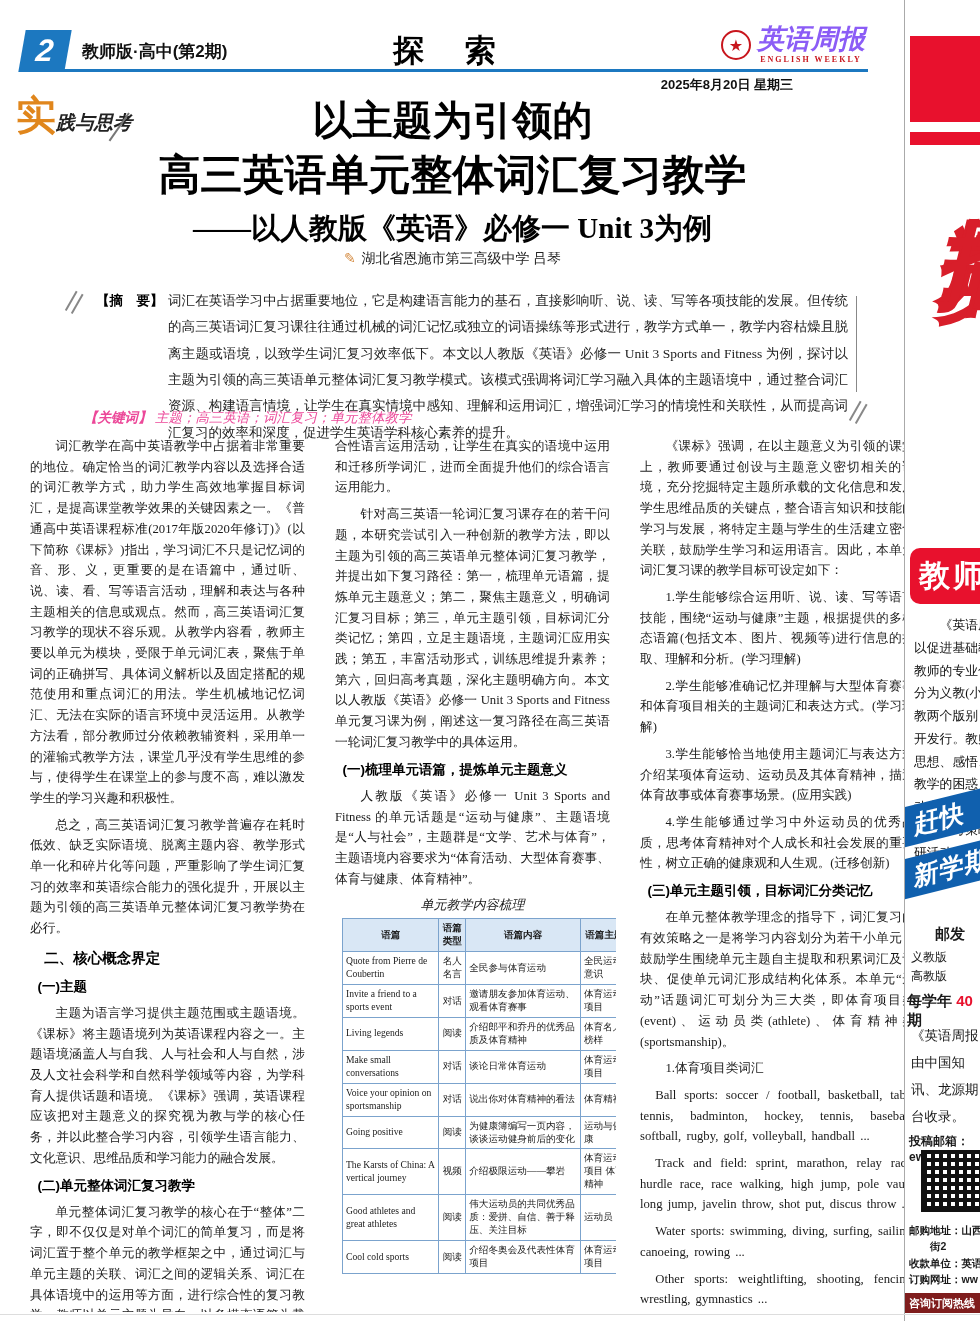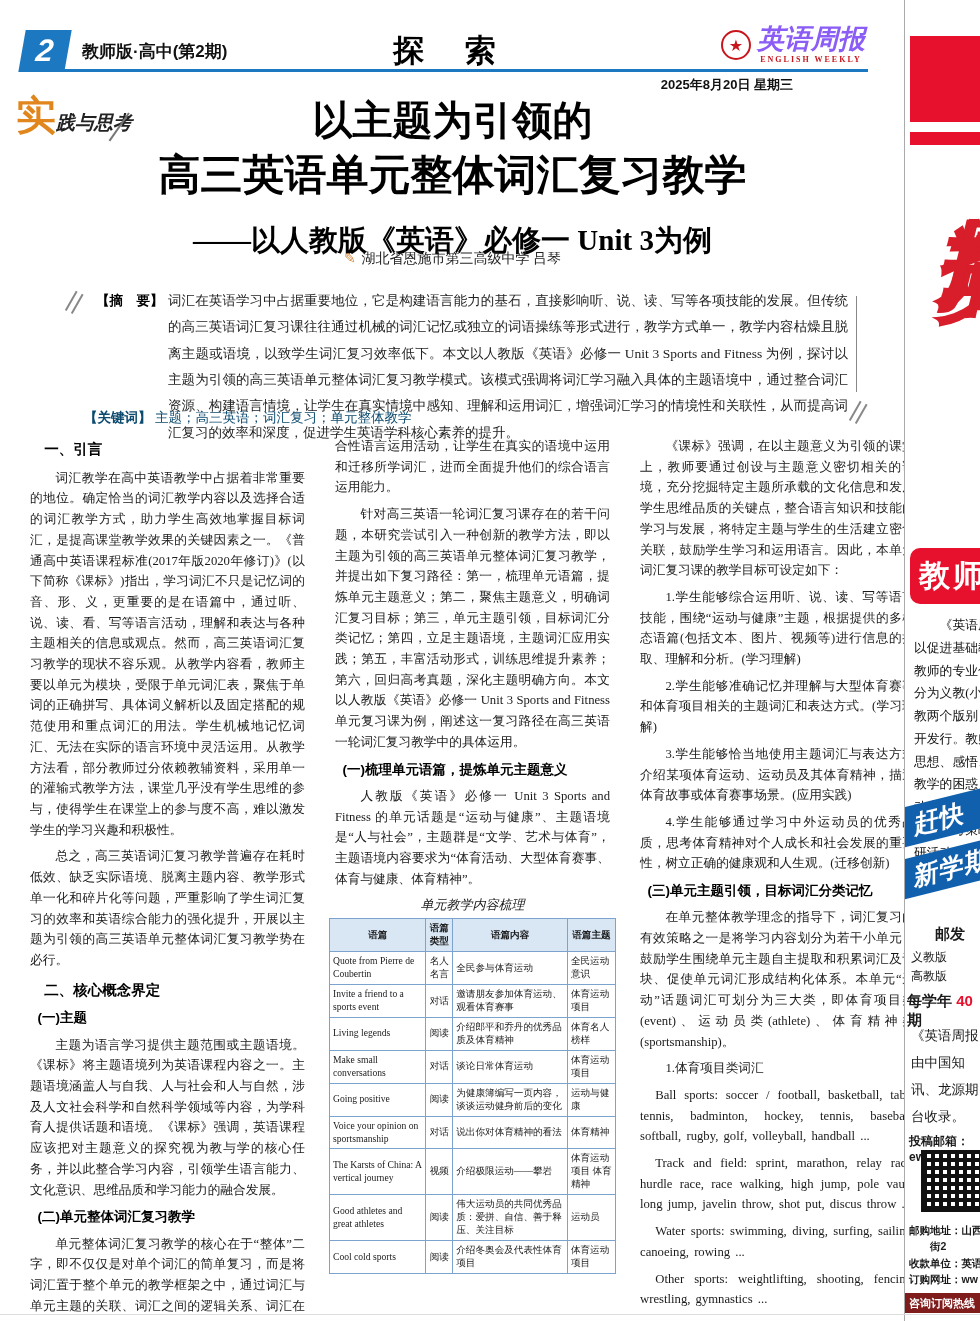--- a/index.html
+++ b/index.html
@@ -23,48 +23,48 @@
 
   
   .stamp { position:absolute; left:16px; top:88px; width:130px; }
   .stamp-big { font:bold 40px "Liberation Serif",serif; color:#e0861c; }
   .stamp-rest { font:italic bold 19px "Liberation Serif",serif; color:#222; }
   .stamp-slash { position:absolute; left:86px; top:38px; width:34px; height:1.5px; background:#777; transform:rotate(-55deg); }
 
   .title-wrap { position:absolute; left:0; top:94px; width:905px; text-align:center; }
   .title-l1 { font:bold 40px "Liberation Serif",serif; color:#000; line-height:1.35; }
   .title-l2 { font:bold 42px "Liberation Serif",serif; color:#000; line-height:1.3; }
-  .title-l3 { font:bold 29px "Liberation Serif",serif; color:#000; line-height:1.5; margin-top:16px; }
+  .title-l3 { font:bold 29px "Liberation Serif",serif; color:#000; line-height:1.5; margin-top:4px; }
   .author { position:absolute; left:0; top:250px; width:905px; text-align:center; font:14px "Liberation Serif",serif; color:#222; }
   .pencil { color:#d4883c; margin-right:6px; }
 
   
   .abstract { position:absolute; left:96px; top:288px; width:752px; padding-left:72px; font-size:13.5px; line-height:1.95; text-align:justify; color:#222; }
   .abstract .lab { position:absolute; left:0; top:0; font-weight:bold; color:#000; }
-  .keywords { position:absolute; left:84px; top:409px; width:760px; font-size:13.5px; color:#0c4a6e; }
+  .keywords { position:absolute; left:84px; top:409px; width:760px; font-size:13.5px; color:#ec4899;font-style:italic; }
   .keywords .lab { font-weight:bold; }
   .deco-vline { position:absolute; left:856px; top:296px; width:1px; height:96px; background:#888; }
   .deco-slash { position:absolute; width:22px; height:1.5px; background:#888; }
   .ds1 { left:60px; top:300px; transform:rotate(-60deg); }
   .ds1b { left:66px; top:303px; transform:rotate(-60deg); }
   .ds2 { left:844px; top:410px; transform:rotate(-60deg); }
   .ds2b { left:850px; top:413px; transform:rotate(-60deg); }
 
   
   .col { position:absolute; top:430px; width:287px; height:882px; overflow:hidden; font-size:12.7px; line-height:1.63; text-align:justify; }
   .c1 { left:24px; } .c2 { left:329px; } .c3 { left:634px; }
   .col p { text-indent:2em; margin:6px; }
   .col p.cont { text-indent:0; }
   .col p.en { text-indent:1.2em; word-spacing:2px; }
   .col h3 { font:bold 14.5px "Liberation Sans",sans-serif; margin:9px 0 7px; text-indent:1.4em; line-height:1.5; color:#000; text-align:left; }
   .col h4 { font:bold 13.5px "Liberation Sans",sans-serif; margin:7px 0 5px; text-indent:1em; line-height:1.5; color:#000; text-align:left; }
 
   
   .tbl-caption { text-align:center; font:italic 13px "Liberation Serif",serif; margin:7px 0 4px; text-indent:0 !important; }
-  table.unit { width:100%; border-collapse:collapse; margin:2px 0 6px; }
+  table.unit { width:100%; border-collapse:collapse; margin:2px 13px 6px; }
   table.unit th, table.unit td { border:1px solid #7ba3cd; font-size:9.6px; line-height:1.35; padding:3px 3px; vertical-align:middle; text-indent:0; }
   table.unit th { background:#d9e7f5; font-family:"Liberation Sans",sans-serif; font-weight:bold; text-align:center; }
   td.en-cell { font-family:"Liberation Serif",serif; text-align:left; }
   td.cn-cell { text-align:left; }
   td.ct-cell { text-align:center; }
 
   
   .sidebar { position:absolute; left:904px; top:0; width:76px; height:1321px; border-left:1px solid #aaa; overflow:hidden; background:#fff; }
   .sb-redband { position:absolute; left:5px; top:36px; width:76px; height:86px; background:#e8112d; }
   .sb-redstripe { position:absolute; left:5px; top:132px; width:76px; height:13px; background:#e8112d; }
@@ -129,21 +129,20 @@
     <span class="lab">【关键词】</span>
     <span>主题；高三英语；词汇复习；单元整体教学</span>
   </div>
   <div class="deco-vline"></div>
   <div class="deco-slash ds1"></div>
   <div class="deco-slash ds1b"></div>
   <div class="deco-slash ds2"></div>
   <div class="deco-slash ds2b"></div>
 
   <div class="col c1">
-    <h3>一、引言</h3>
     <p>词汇教学在高中英语教学中占据着非常重要的地位。确定恰当的词汇教学内容以及选择合适的词汇教学方式，助力学生高效地掌握目标词汇，是提高课堂教学效果的关键因素之一。《普通高中英语课程标准(2017年版2020年修订)》(以下简称《课标》)指出，学习词汇不只是记忆词的音、形、义，更重要的是在语篇中，通过听、说、读、看、写等语言活动，理解和表达与各种主题相关的信息或观点。然而，高三英语词汇复习教学的现状不容乐观。从教学内容看，教师主要以单元为模块，受限于单元词汇表，聚焦于单词的正确拼写、具体词义解析以及固定搭配的规范使用和重点词汇的用法。学生机械地记忆词汇、无法在实际的语言环境中灵活运用。从教学方法看，部分教师过分依赖教辅资料，采用单一的灌输式教学方法，课堂几乎没有学生思维的参与，使得学生在课堂上的参与度不高，难以激发学生的学习兴趣和积极性。</p>
     <p>总之，高三英语词汇复习教学普遍存在耗时低效、缺乏实际语境、脱离主题内容、教学形式单一化和碎片化等问题，严重影响了学生词汇复习的效率和英语综合能力的强化提升，开展以主题为引领的高三英语单元整体词汇复习教学势在必行。</p>
     <h3>二、核心概念界定</h3>
     <h4>(一)主题</h4>
     <p>主题为语言学习提供主题范围或主题语境。《课标》将主题语境列为英语课程内容之一。主题语境涵盖人与自我、人与社会和人与自然，涉及人文社会科学和自然科学领域等内容，为学科育人提供话题和语境。《课标》强调，英语课程应该把对主题意义的探究视为教与学的核心任务，并以此整合学习内容，引领学生语言能力、文化意识、思维品质和学习能力的融合发展。</p>
     <h4>(二)单元整体词汇复习教学</h4>
     <p>单元整体词汇复习教学的核心在于“整体”二字，即不仅仅是对单个词汇的简单复习，而是将词汇置于整个单元的教学框架之中，通过词汇与单元主题的关联、词汇之间的逻辑关系、词汇在具体语境中的运用等方面，进行综合性的复习教学。教师以单元主题为导向，以多模态语篇为载体，以真实语境为依托，通过语用体验的方式，引导学生系统地归纳和整理单元目标词汇，同时穿插引入与主题相关的其他词汇，构建一个更为完整和丰富的主题词汇网络。再通过设计一系列与主题相关的听、说、读、看、写等综</p>
   </div>
 
   <div class="col c2">
@@ -178,30 +177,30 @@
             <td class="cn-cell">介绍郎平和乔丹的优秀品质及体育精神</td>
             <td class="cn-cell">体育名人榜样</td>
           </tr>
       <tr>
             <td class="en-cell">Make small conversations</td>
             <td class="ct-cell">对话</td>
             <td class="cn-cell">谈论日常体育运动</td>
             <td class="cn-cell">体育运动项目</td>
           </tr>
       <tr>
-            <td class="en-cell">Going positive</td>
-            <td class="ct-cell">阅读</td>
-            <td class="cn-cell">为健康簿编写一页内容，谈谈运动健身前后的变化</td>
-            <td class="cn-cell">运动与健康</td>
-          </tr>
-      <tr>
             <td class="en-cell">Voice your opinion on sportsmanship</td>
             <td class="ct-cell">对话</td>
             <td class="cn-cell">说出你对体育精神的看法</td>
             <td class="cn-cell">体育精神</td>
+          </tr>
+      <tr>
+            <td class="en-cell">Going positive</td>
+            <td class="ct-cell">阅读</td>
+            <td class="cn-cell">为健康簿编写一页内容，谈谈运动健身前后的变化</td>
+            <td class="cn-cell">运动与健康</td>
           </tr>
       <tr>
             <td class="en-cell">The Karsts of China: A vertical journey</td>
             <td class="ct-cell">视频</td>
             <td class="cn-cell">介绍极限运动——攀岩</td>
             <td class="cn-cell">体育运动项目 体育精神</td>
           </tr>
       <tr>
             <td class="en-cell">Good athletes and great athletes</td>
             <td class="ct-cell">阅读</td>

